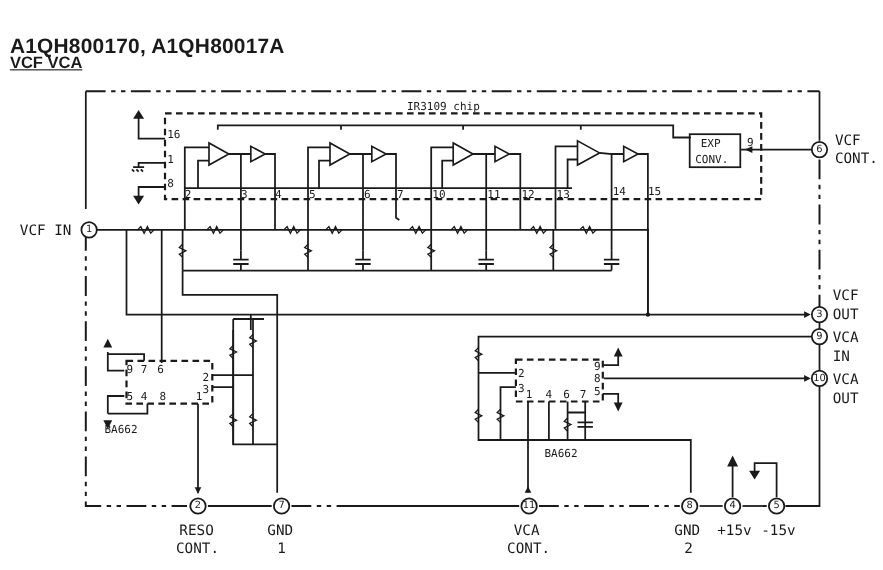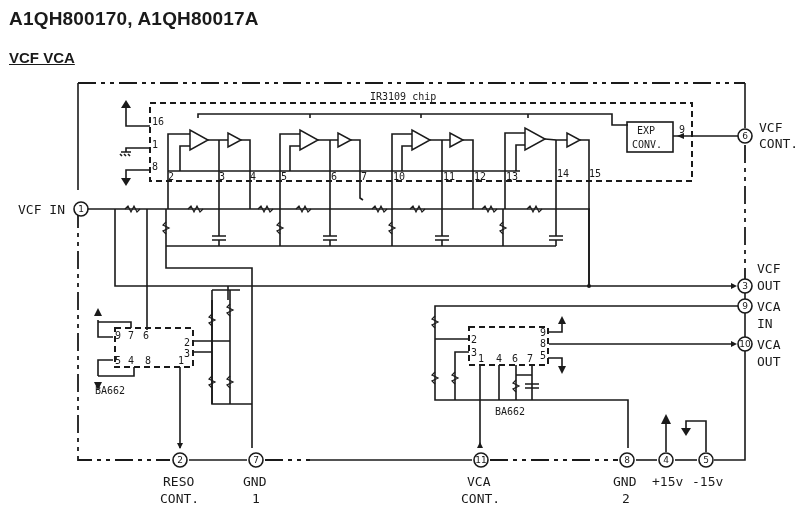--- a/index.html
+++ b/index.html
@@ -1,17 +1,17 @@
 <!DOCTYPE html>
 <html><head>
 <meta charset="utf-8">
 <style>
   html, body { margin: 0; padding: 0; background: #ffffff; }
   body { width: 803px; height: 518px; position: relative; overflow: hidden; font-family: "Liberation Sans", sans-serif; }
-  .title { position: absolute; left: 9px; top: 8px; font-size: 19px; font-weight: bold; color: #1a1a1a; letter-spacing: 0.2px; }
+  .title { position: absolute; left: 9px; top: 32px; font-size: 19px; font-weight: bold; color: #1a1a1a; letter-spacing: 0.2px; }
   .subtitle { position: absolute; left: 9px; top: 49px; font-size: 15px; font-weight: bold; color: #1a1a1a; text-decoration: underline; }
   svg { position: absolute; left: 0; top: 0; }
   .w { stroke: #1a1a1a; stroke-width: 1.6; fill: none; }
   .thin { stroke: #1a1a1a; stroke-width: 1.2; fill: none; }
   .dash { stroke: #1a1a1a; stroke-width: 2; fill: none; stroke-dasharray: 6 4; }
   .dashb { stroke: #1a1a1a; stroke-width: 1.8; fill: none; stroke-dasharray: 18 5 4 5 4 5; }
   .pin { fill: #ffffff; stroke: #1a1a1a; stroke-width: 1.6; }
   .pintxt { font-family: "DejaVu Sans", sans-serif; font-size: 9px; text-anchor: middle; dominant-baseline: central; fill: #1a1a1a; }
   .lbl { font-family: "DejaVu Sans Mono", monospace; font-size: 13px; fill: #1a1a1a; }
   .small { font-family: "DejaVu Sans Mono", monospace; font-size: 10px; fill: #1a1a1a; }

